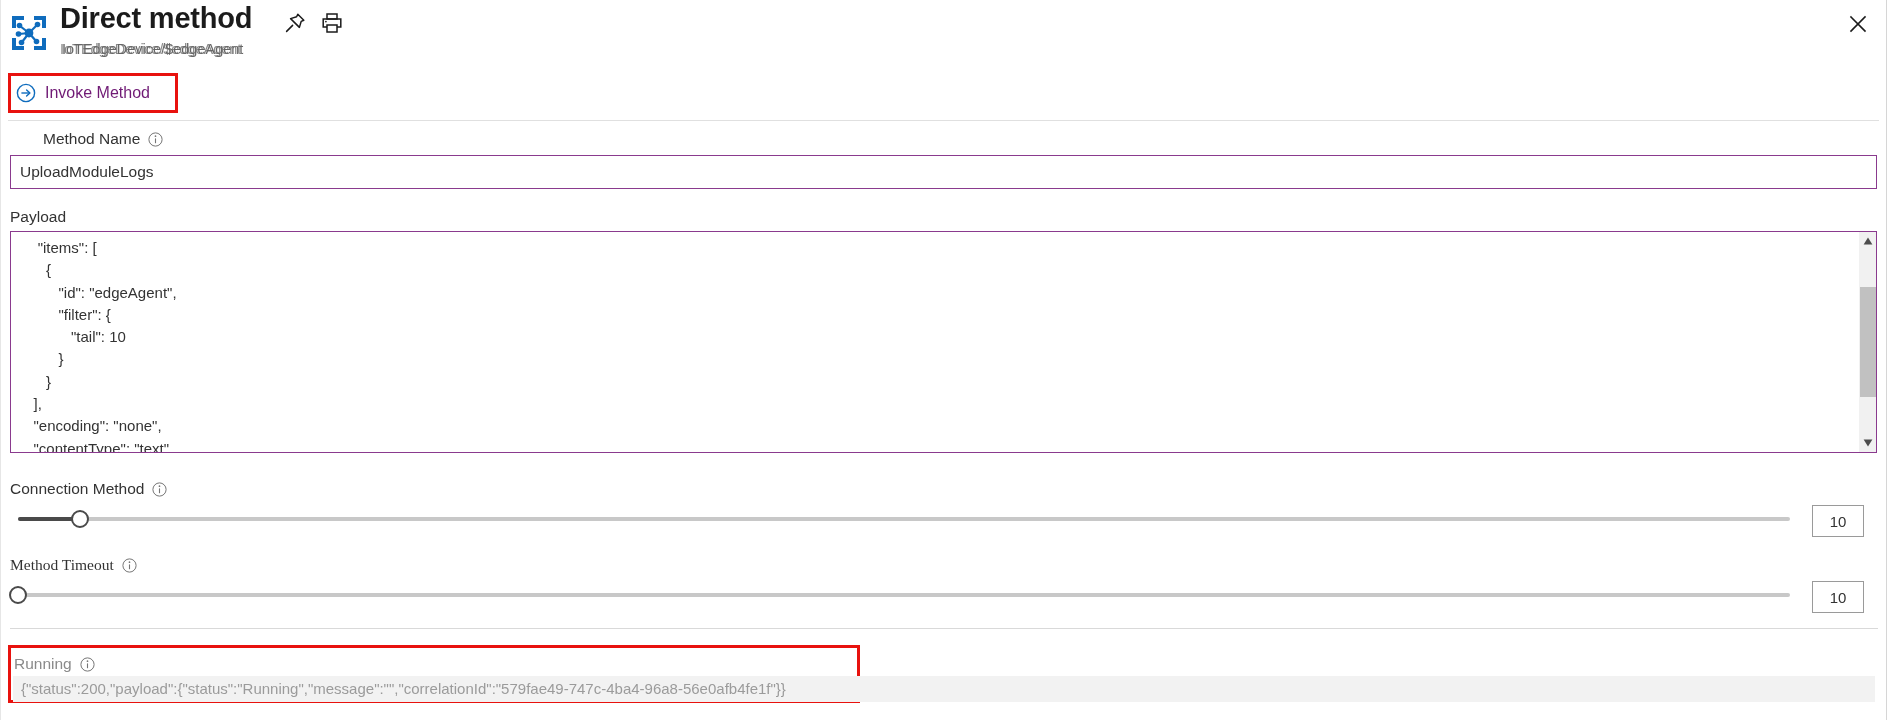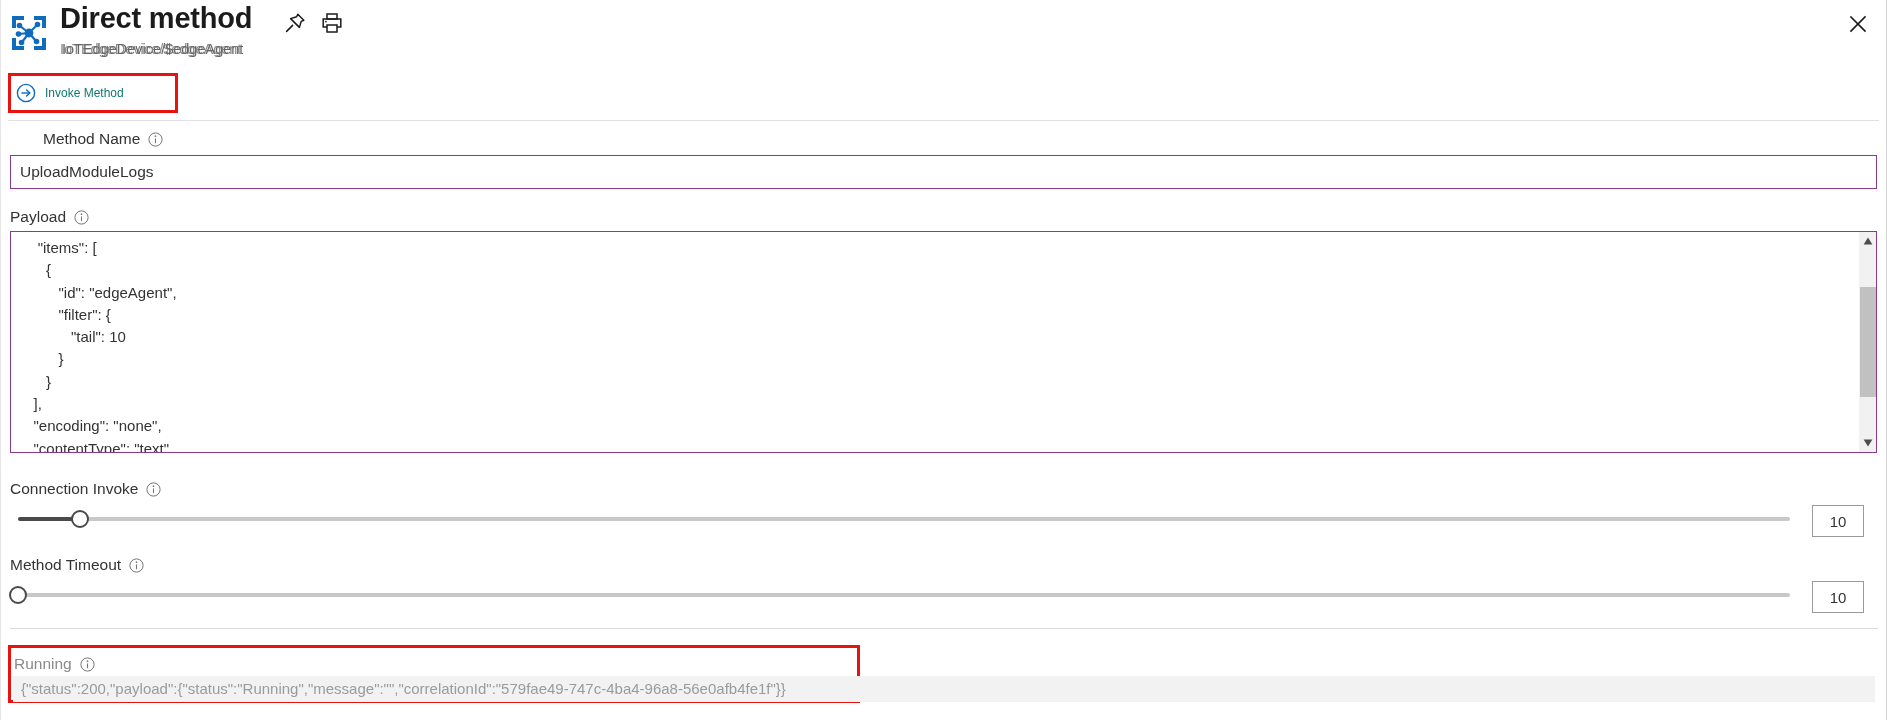--- a/index.html
+++ b/index.html
@@ -106,22 +106,22 @@
     align-items: center;
     gap: 9px;
     cursor: pointer;
     background: transparent;
     border: none;
     padding: 0;
     font-family: "Liberation Sans", sans-serif;
   }
   .invoke-btn .arrow-circle { width: 20px; height: 20px; flex: none; }
   .invoke-btn .label {
-    font-size: 12px;
-    color: #0f766e;
+    font-size: 16px;
+    color: #701a75;
     white-space: nowrap;
   }
   .cmd-divider {
     position: absolute;
     left: 8px; top: 48px;
     width: 1871px; height: 1px;
     background: #e0e0e0;
   }
 
   
@@ -149,21 +149,21 @@
     padding: 16px 9px;
     outline: none;
   }
 
   #method-name-label { left: 10px; top: 130px; margin-left: 33px; }
   #method-name-input {
     left: 10px; top: 155px;
     width: 1867px; height: 28px;
   }
 
-  #payload-label { left: 10px; top: 208px; }
+  #payload-label { left: 10px; top: 208px; flex-direction: column; }
   .payload-box {
     position: absolute;
     left: 10px; top: 231px;
     width: 1867px; height: 222px;
     border: 1px solid #8a3a8e;
     background: #ffffff;
     overflow: hidden;
   }
   .payload-text {
     position: absolute;
@@ -196,21 +196,21 @@
   .pl-thumb {
     position: absolute;
     left: 1px; top: 55px;
     width: 16px; height: 110px;
     background: #c1c1c1;
     cursor: pointer;
   }
 
   
   #conn-label { left: 10px; top: 480px; }
-  #method-label { left: 10px; top: 556px; }
+  #method-label { left: 10px; top: 556px; font-family: Liberation Serif, serif; }
 
   .slider {
     position: absolute;
     height: 22px;
   }
   .slider .track {
     position: absolute;
     left: 0; top: 9px;
     height: 4px;
     background: #c8c8c8;
@@ -410,21 +410,21 @@
       <div class="pl-thumb"></div>
       <div class="pl-arrow down">
         <svg viewBox="0 0 10 8" width="10" height="8" aria-hidden="true">
           <polygon points="0.6,0.6 9.4,0.6 5,7.4" fill="#4d4d4d"></polygon>
         </svg>
       </div>
     </div>
   </div>
 
   <div class="field-label" id="conn-label">
-    <span>Connection Invoke</span>
+    <span>Connection Method</span>
     <span class="info-icon">
       <svg viewBox="0 0 15 15" width="15" height="15" aria-hidden="true">
         <circle cx="7.5" cy="7.5" r="6.6" fill="none" stroke="#767676" stroke-width="1"></circle>
         <circle cx="7.5" cy="4.2" r="0.85" fill="#767676"></circle>
         <line x1="7.5" y1="6.4" x2="7.5" y2="11.2" stroke="#767676" stroke-width="1.1"></line>
       </svg>
     </span>
   </div>
   <div class="slider" id="conn-slider">
     <div class="track"></div>

